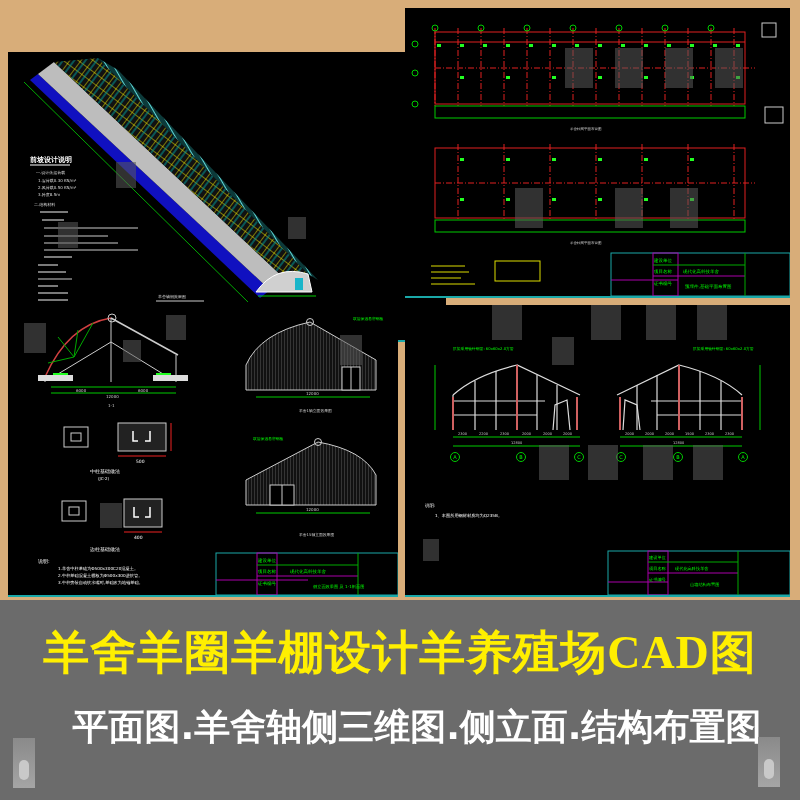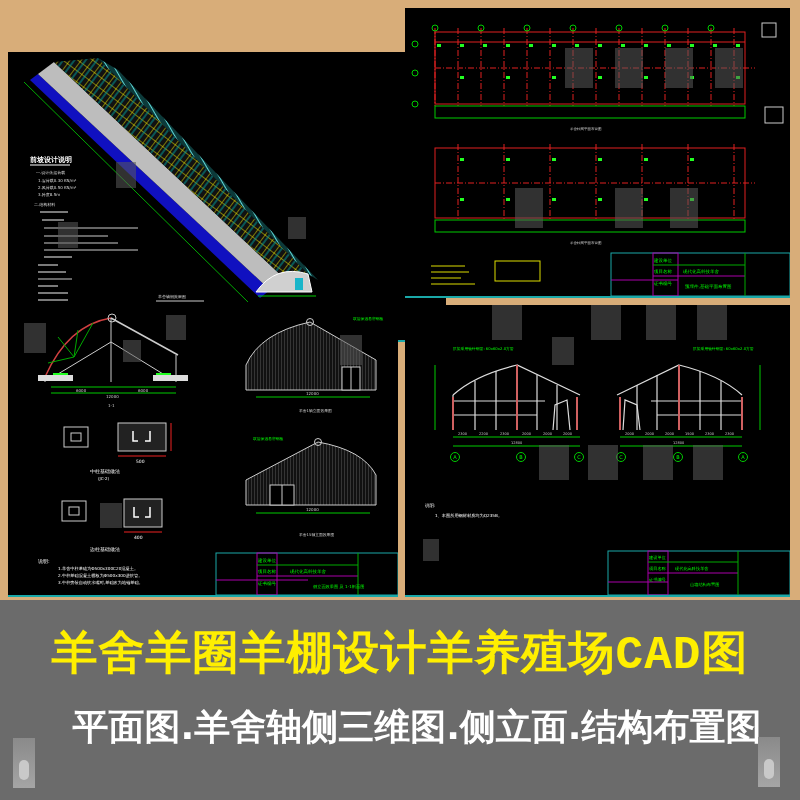--- a/index.html
+++ b/index.html
@@ -4,21 +4,21 @@
 <style>
   html,body{margin:0;padding:0;}
   body{width:800px;height:800px;background:#d8ad79;position:relative;overflow:hidden;font-family:"DejaVu Sans",sans-serif;}
   .panel{position:absolute;background:#000;border-bottom:2px solid #1aa8a8;overflow:hidden;}
   .panel svg{position:absolute;left:0;top:0;}
   #p1{left:8px;top:24px;width:438px;height:288px;margin-top:28px;}
   #p2{left:405px;top:8px;width:385px;height:288px;}
   #p3{left:8px;top:305px;width:390px;height:290px;}
   #p4{left:405px;top:305px;width:385px;height:290px;}
   .banner{position:absolute;left:0;top:600px;width:800px;height:200px;background:#6b6b6b;}
-  .title1{position:absolute;left:0;top:22px;width:800px;text-align:center;color:#ffef00;font-weight:bold;font-size:46px;letter-spacing:1px;font-family:Liberation Mono, monospace;}
+  .title1{position:absolute;left:0;top:22px;width:800px;text-align:center;color:#ffef00;font-weight:bold;font-size:46px;letter-spacing:1px;font-family:Liberation Serif, serif;}
   .title2{position:absolute;left:0;top:103px;width:800px;text-align:center;color:#fff;font-weight:bold;font-size:36px;font-family:"DejaVu Sans",sans-serif;padding-left:17px;}
   .thumb{position:absolute;width:22px;height:50px;background:linear-gradient(#8a8a8a,#a5a5a5);}
   .thumb::after{content:"";position:absolute;left:6px;top:22px;width:10px;height:20px;border-radius:5px;background:#c9c9c9;}
   .wm{position:absolute;background:rgba(90,90,90,0.55);}
   .cadtxt{font-family:"DejaVu Sans",sans-serif;}
 </style>
 </head>
 <body>
 
 <div class="panel" id="p1">

